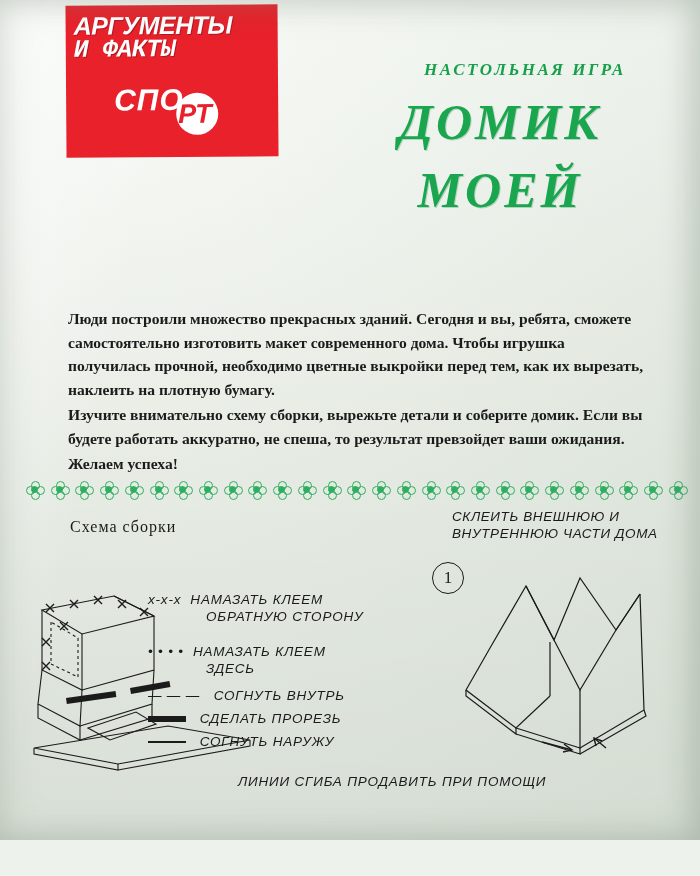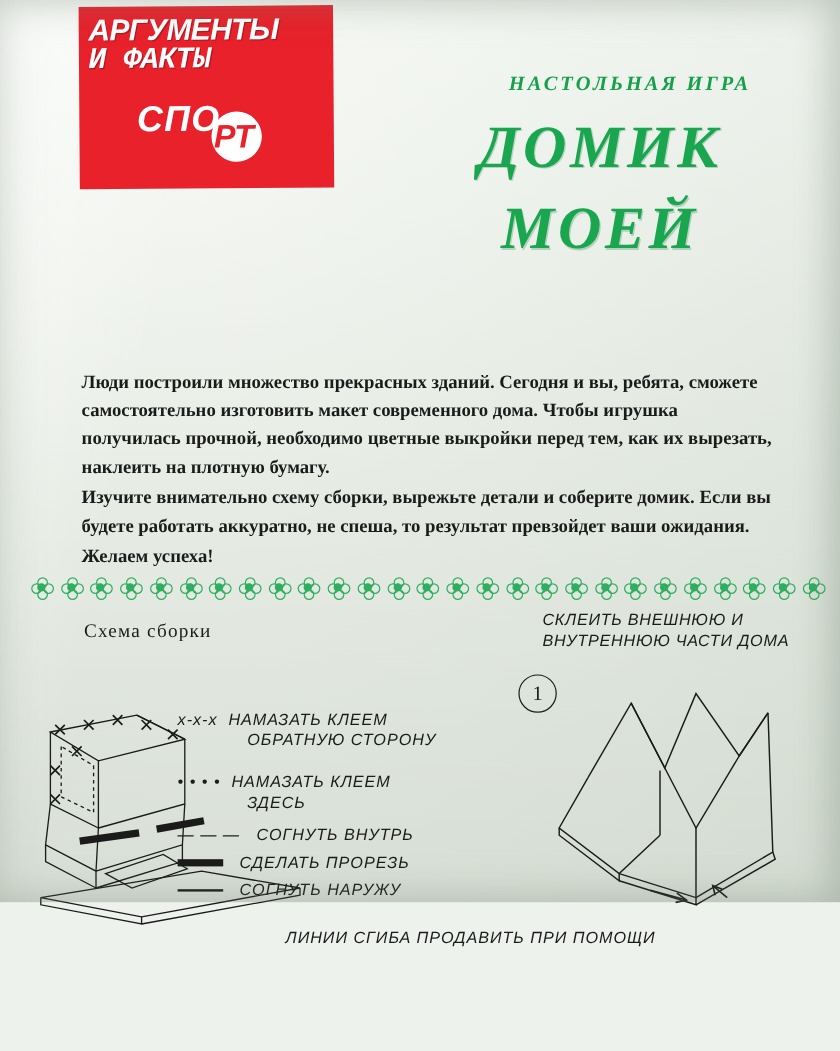--- a/index.html
+++ b/index.html
@@ -11,21 +11,21 @@
     height: 876px;
     background: #eef2ec;
     font-family: "Liberation Serif", serif;
     overflow: hidden;
     position: relative;
   }
   .page {
     position: absolute;
     left: 0; top: 0;
     width: 700px;
-    height: 752px;
+    height: 840px;
     background:
       radial-gradient(ellipse at 20% 12%, #f4f7f1 0%, #eaf0e8 40%, #e4ebe2 70%, #dfe7dd 100%);
   }
   .paper-texture {
     position: absolute;
     inset: 0;
     background:
       linear-gradient(103deg, rgba(255,255,255,0.55) 0%, rgba(255,255,255,0) 22%),
       linear-gradient(180deg, rgba(255,255,255,0.35) 0%, rgba(0,0,0,0.02) 55%, rgba(0,0,0,0.05) 100%);
     pointer-events: none;

